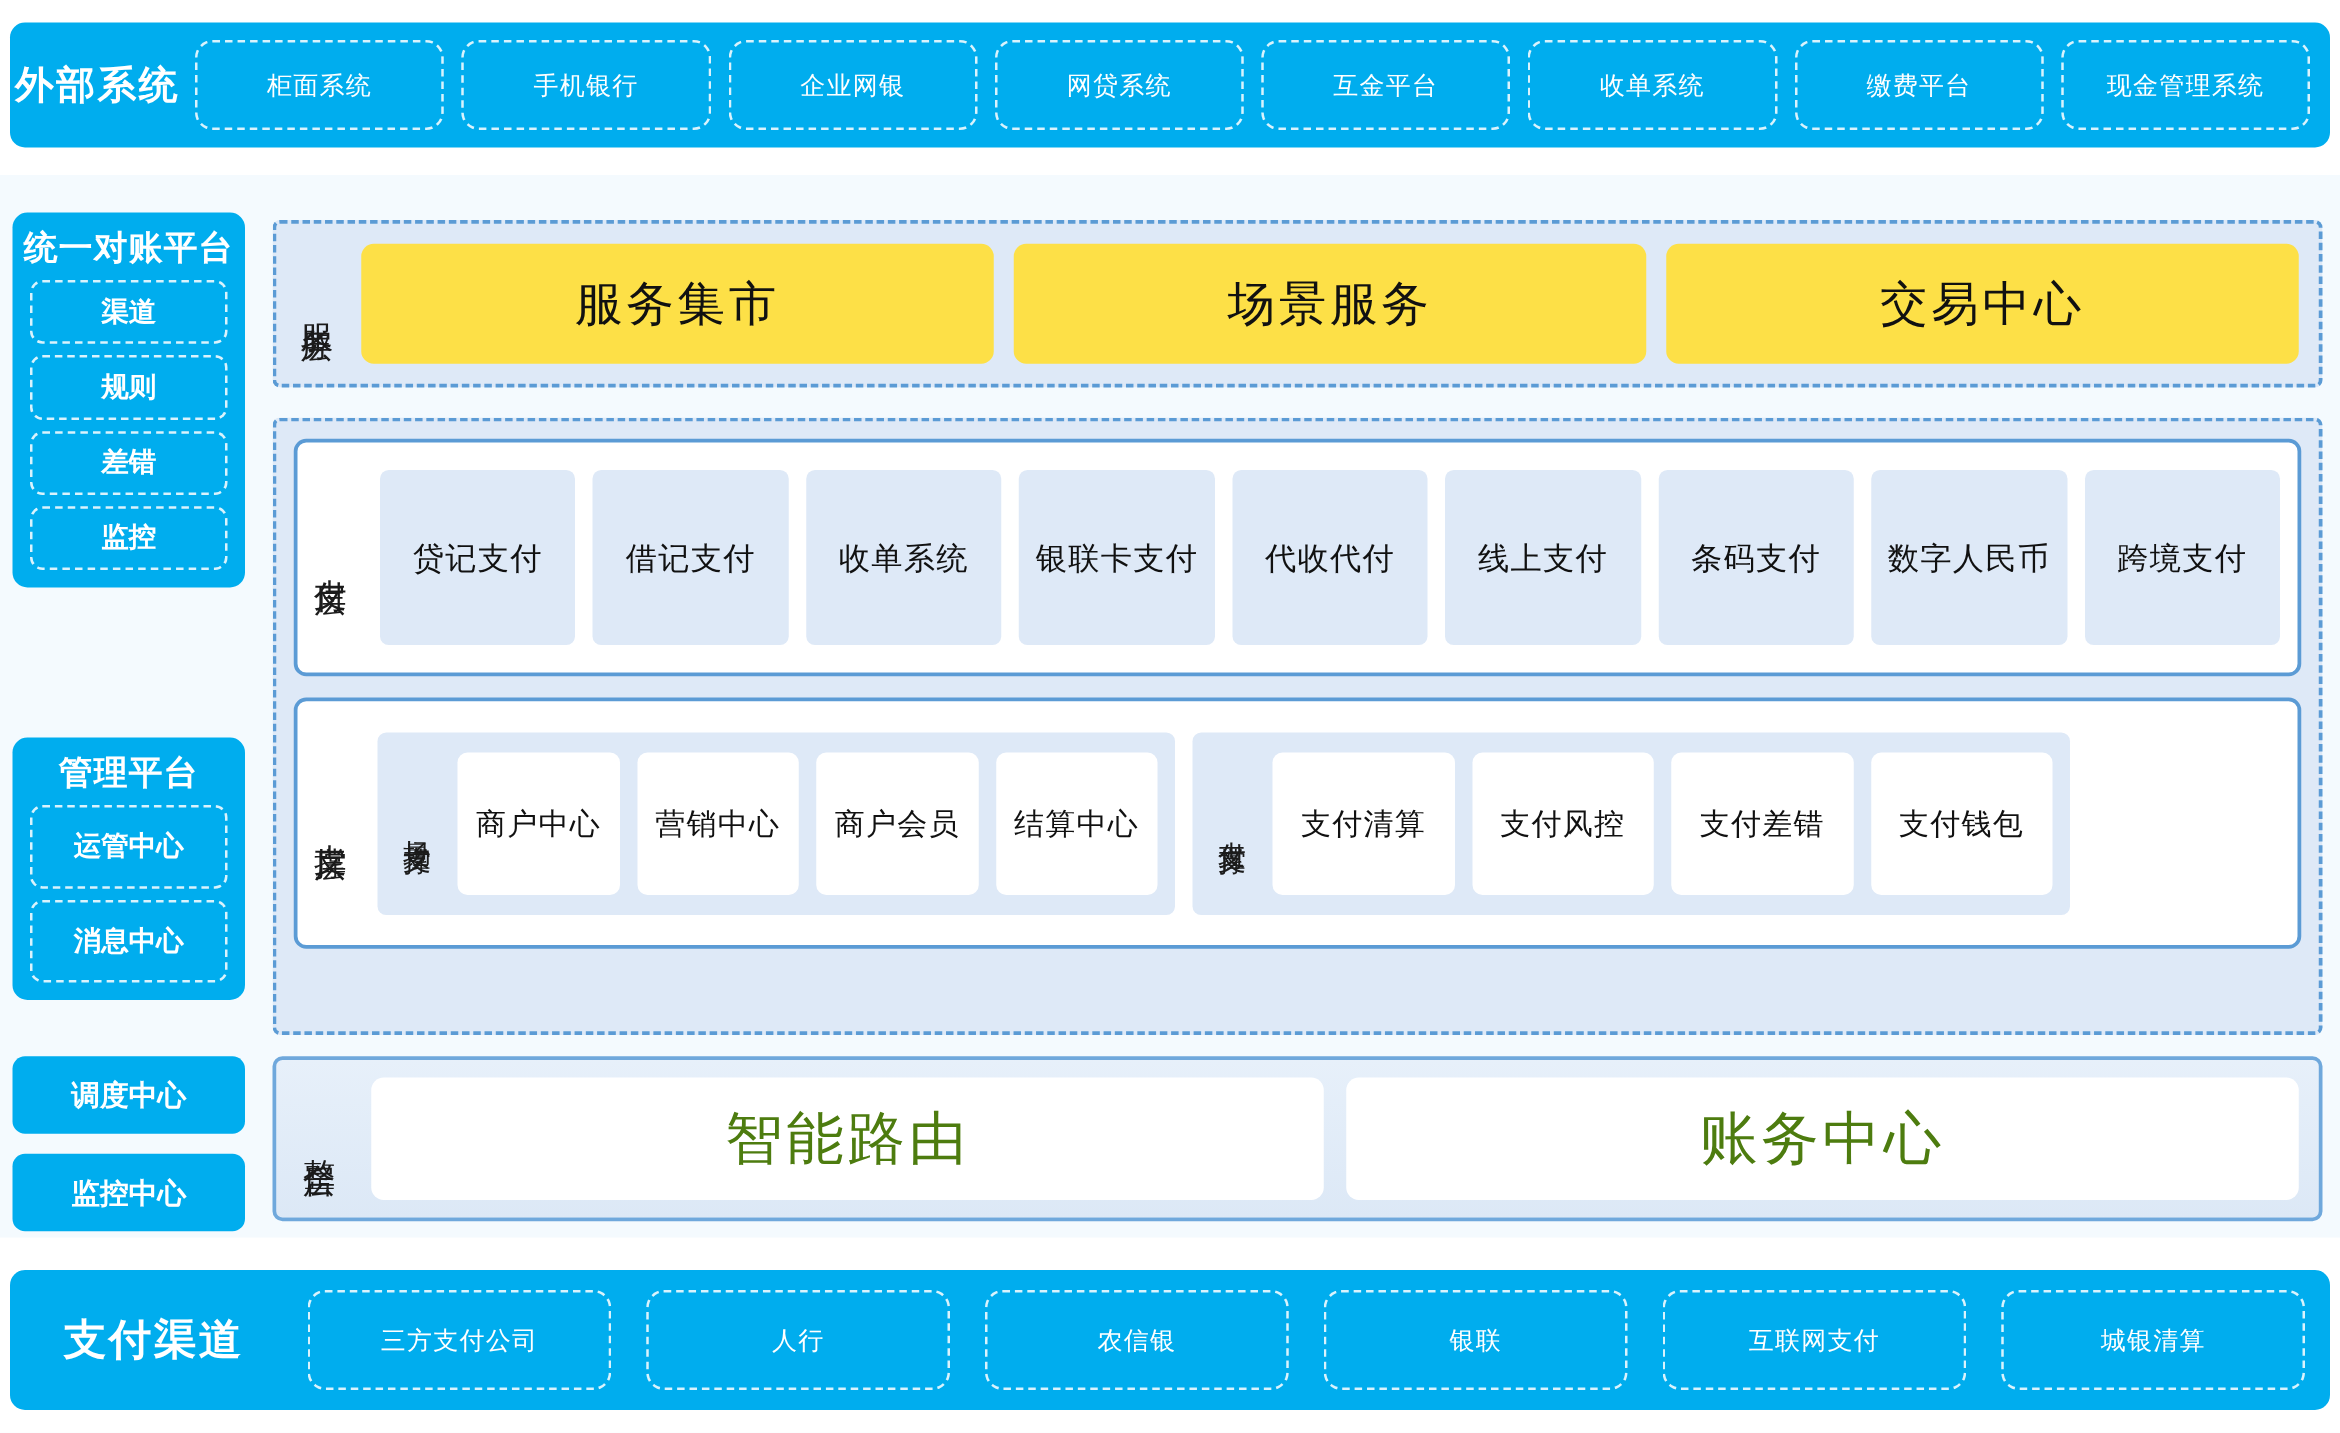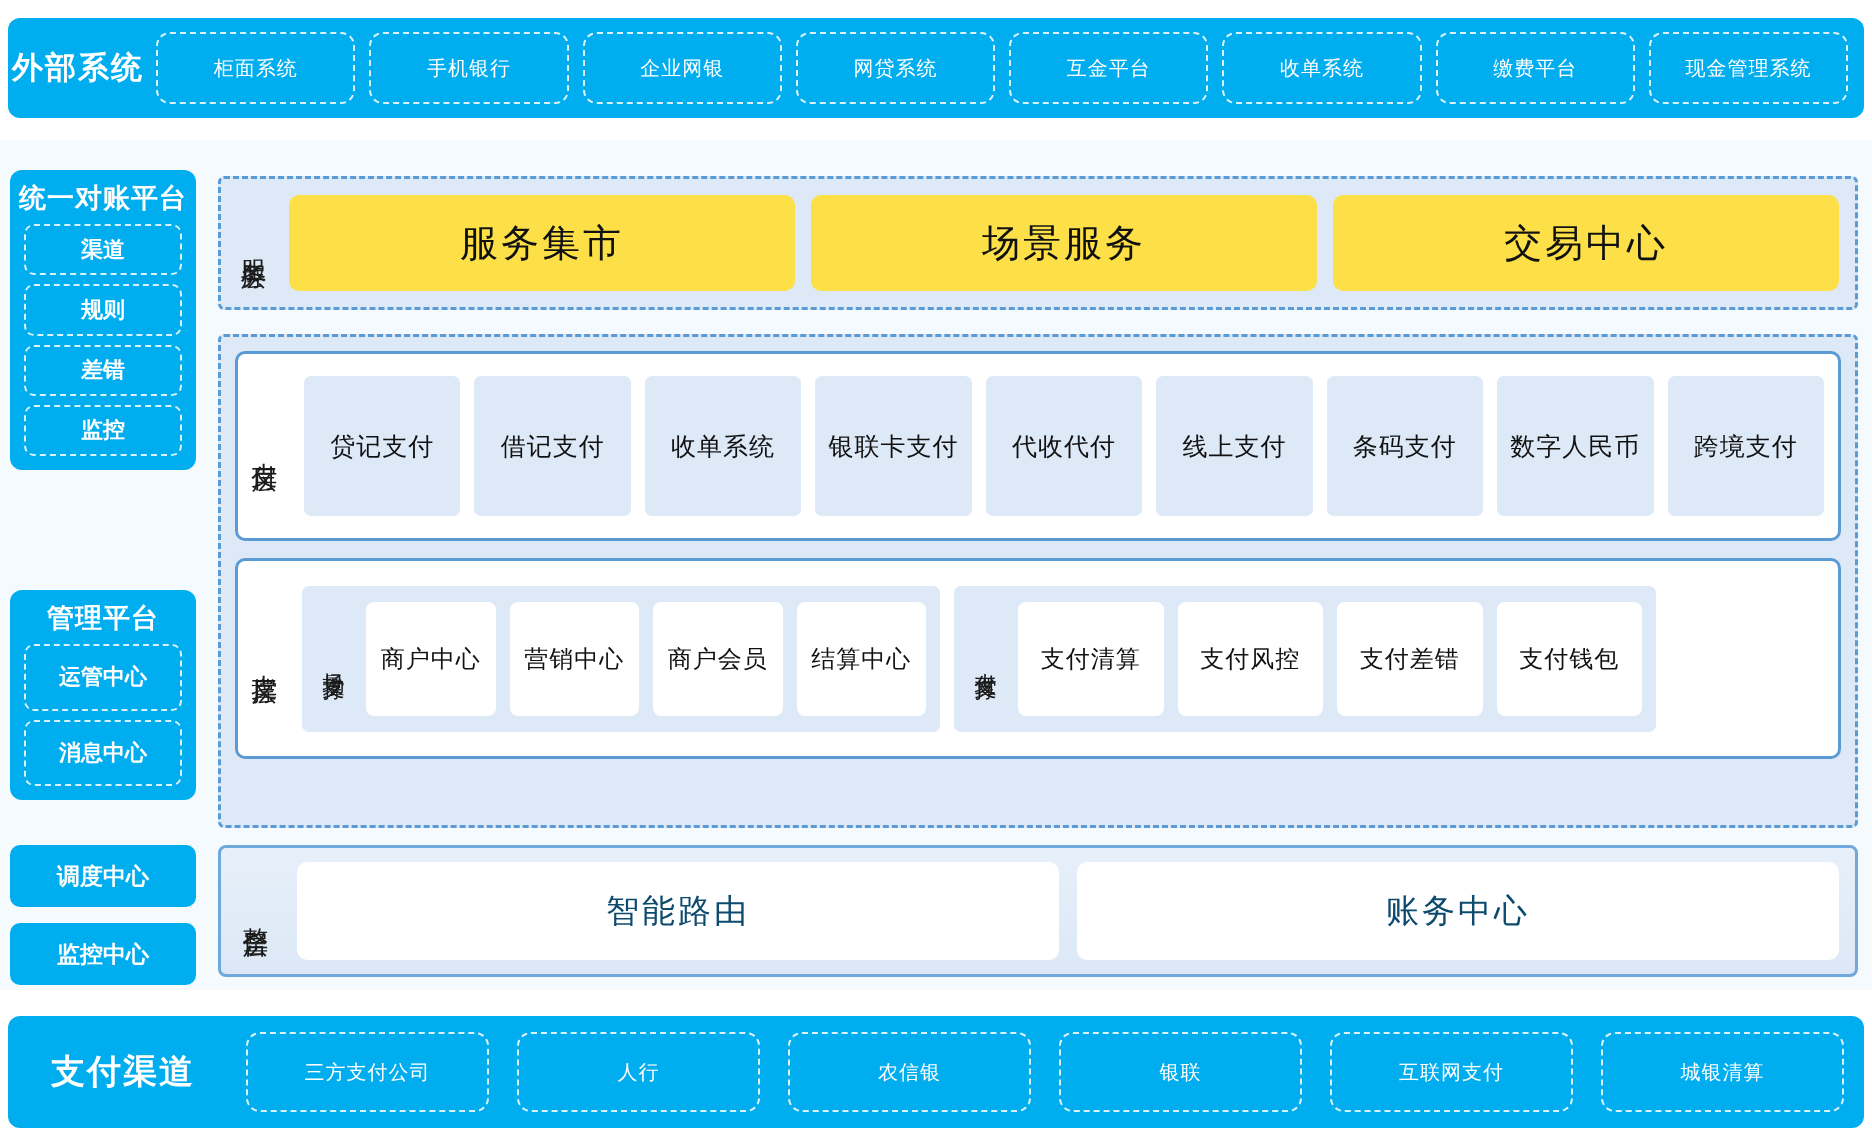--- a/index.html
+++ b/index.html
@@ -196,21 +196,21 @@
     display: flex;
     align-items: stretch;
     padding: 14px 16px 14px 10px;
     gap: 18px;
   }
   .int-card {
     flex: 1 1 0;
     background: #ffffff;
     border-radius: 10px;
     display: flex; align-items: center; justify-content: center;
-    font-size: 33px; color: #0c4a6e; letter-spacing: 3px; text-align: right;
+    font-size: 46px; color: #4d7c0f; letter-spacing: 3px; text-align: right;
   }
 </style>
 </head>
 <body>
 
 <div class="page">
 
   <div class="cyan-bar" style="left:8px; top:18px; width:1856px; height:100px;">
     <div class="bar-title" style="width:140px;">外部系统</div>
     <div class="bar-items">

